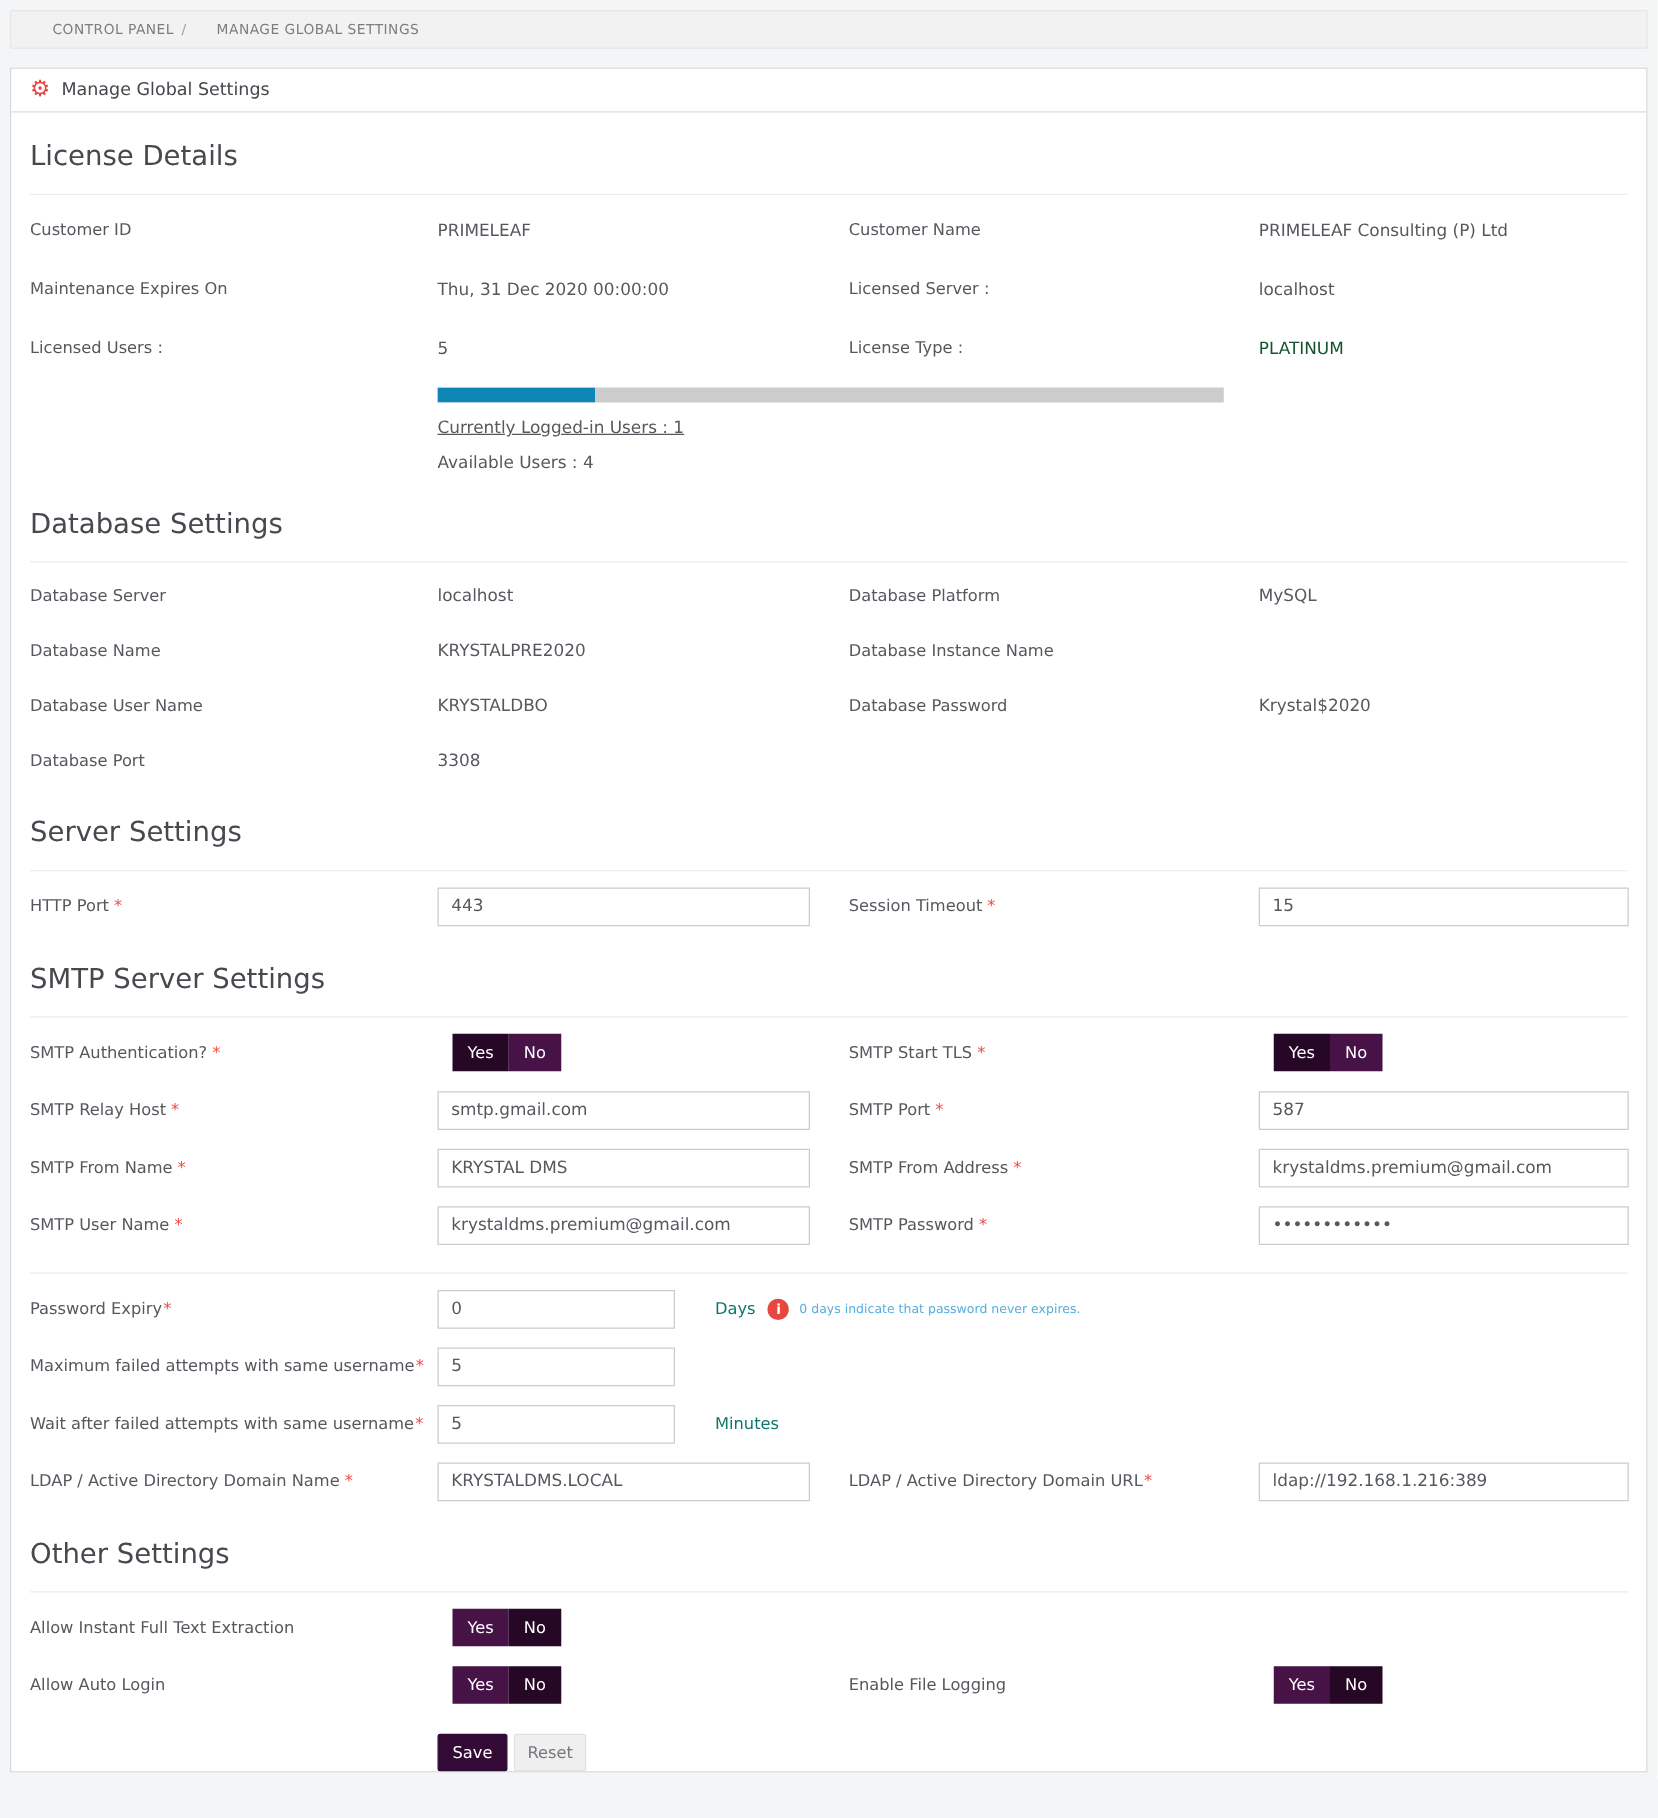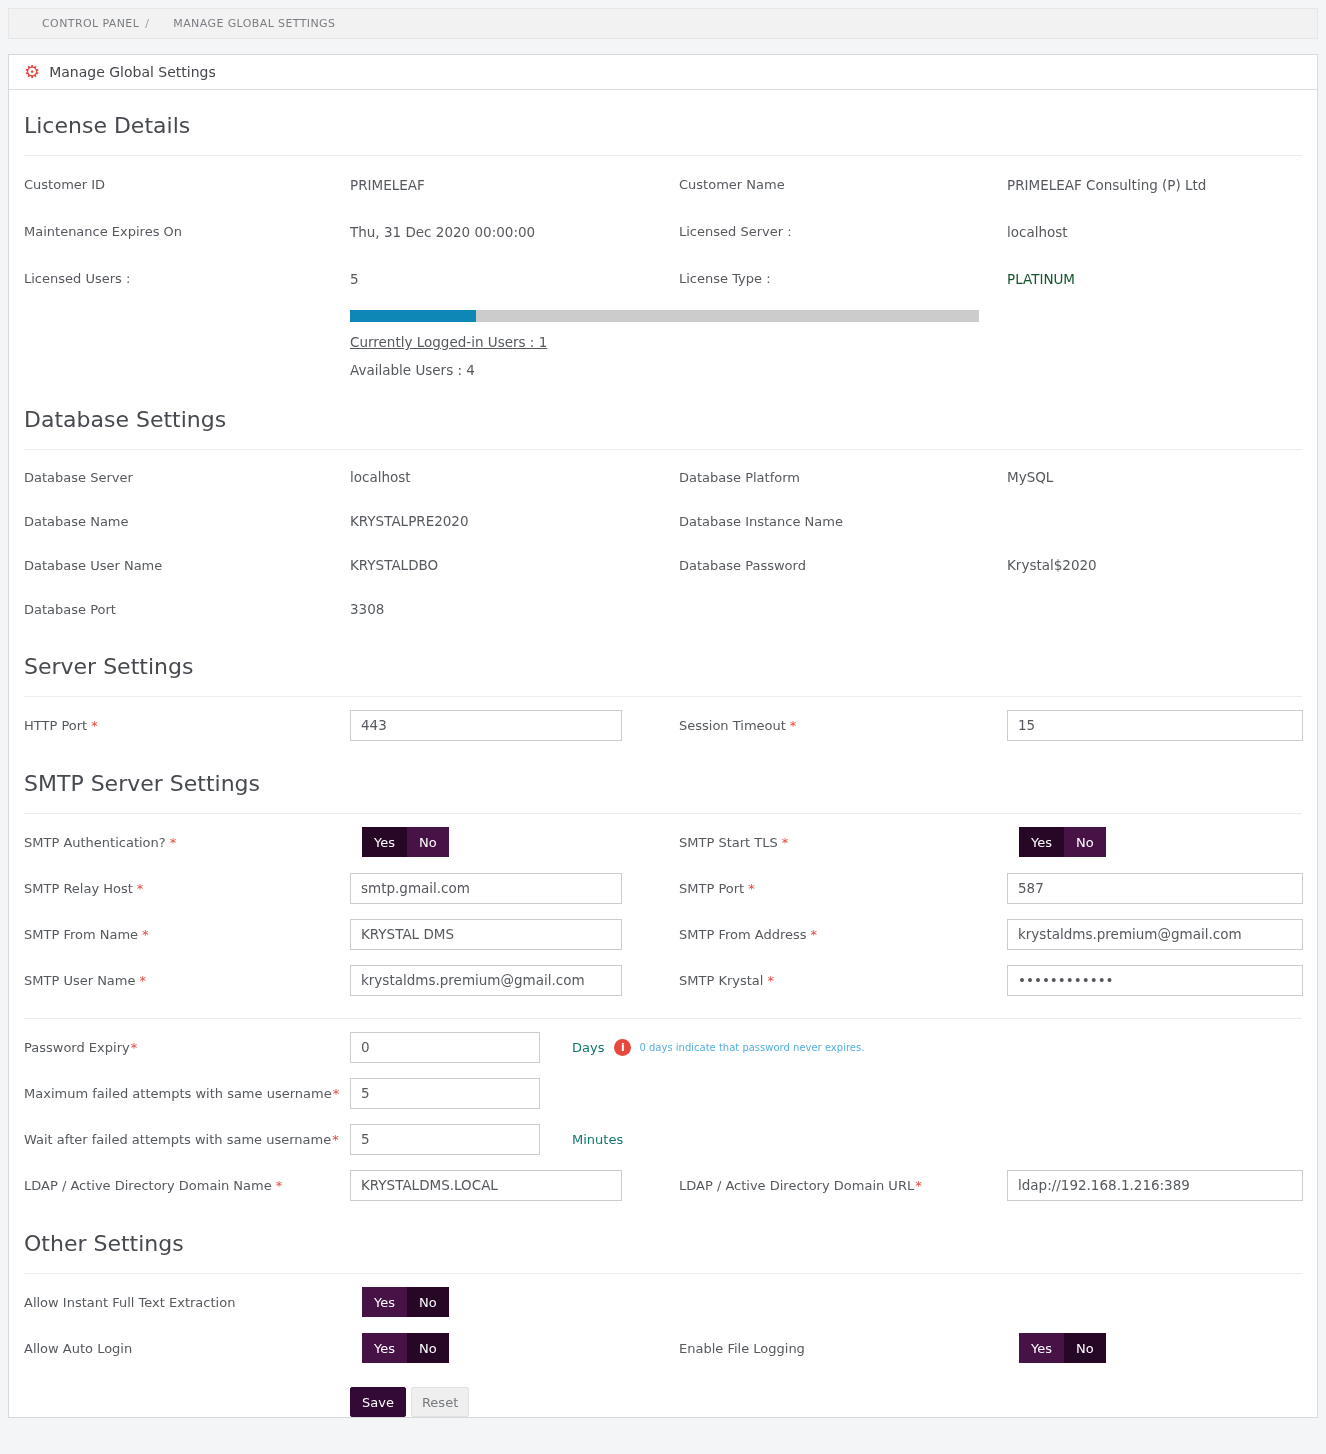--- a/index.html
+++ b/index.html
@@ -81,21 +81,21 @@
     background: #cccccc;
     overflow: hidden;
   }
   .usage-fill { height: 100%; width: 20%; background: #0e87b6; }
   .usage-text-row { display: grid; grid-template-columns: 326px 1fr; min-height: 28px; align-items: center; }
   .usage-text-row .val { grid-column: 2; }
 
   
   .txt {
     height: 31px;
-    width: 272px;
+    width: 298px;
     max-width: 100%;
     border: 1px solid #cccccc;
     border-radius: 0;
     background: #ffffff;
     padding: 0 10px;
     font-size: 13.5px;
     color: #55595e;
     font-family: inherit;
     outline: none;
   }
@@ -284,21 +284,21 @@
       <div class="grid-row">
         <span class="lbl"><span>SMTP From Name</span><span class="req">*</span></span>
         <span><input class="txt" type="text" value="KRYSTAL DMS" style=""></span>
         <span class="lbl"><span>SMTP From Address</span><span class="req">*</span></span>
         <span><input class="txt last-col" type="text" value="krystaldms.premium@gmail.com" style=""></span>
       </div>
 
       <div class="grid-row">
         <span class="lbl"><span>SMTP User Name</span><span class="req">*</span></span>
         <span><input class="txt" type="text" value="krystaldms.premium@gmail.com" style=""></span>
-        <span class="lbl"><span>SMTP Krystal</span><span class="req">*</span></span>
+        <span class="lbl"><span>SMTP Password</span><span class="req">*</span></span>
         <span><input class="txt last-col" type="text" value="••••••••••••" style=""></span>
       </div>
     </div>
 
     <div>
       <hr class="section-rule">
 
       <div class="flex-row">
         <span class="lbl lbl-fixed"><span>Password Expiry</span><span class="req tight">*</span></span>
         <input class="txt narrow" type="text" value="0" style="">

